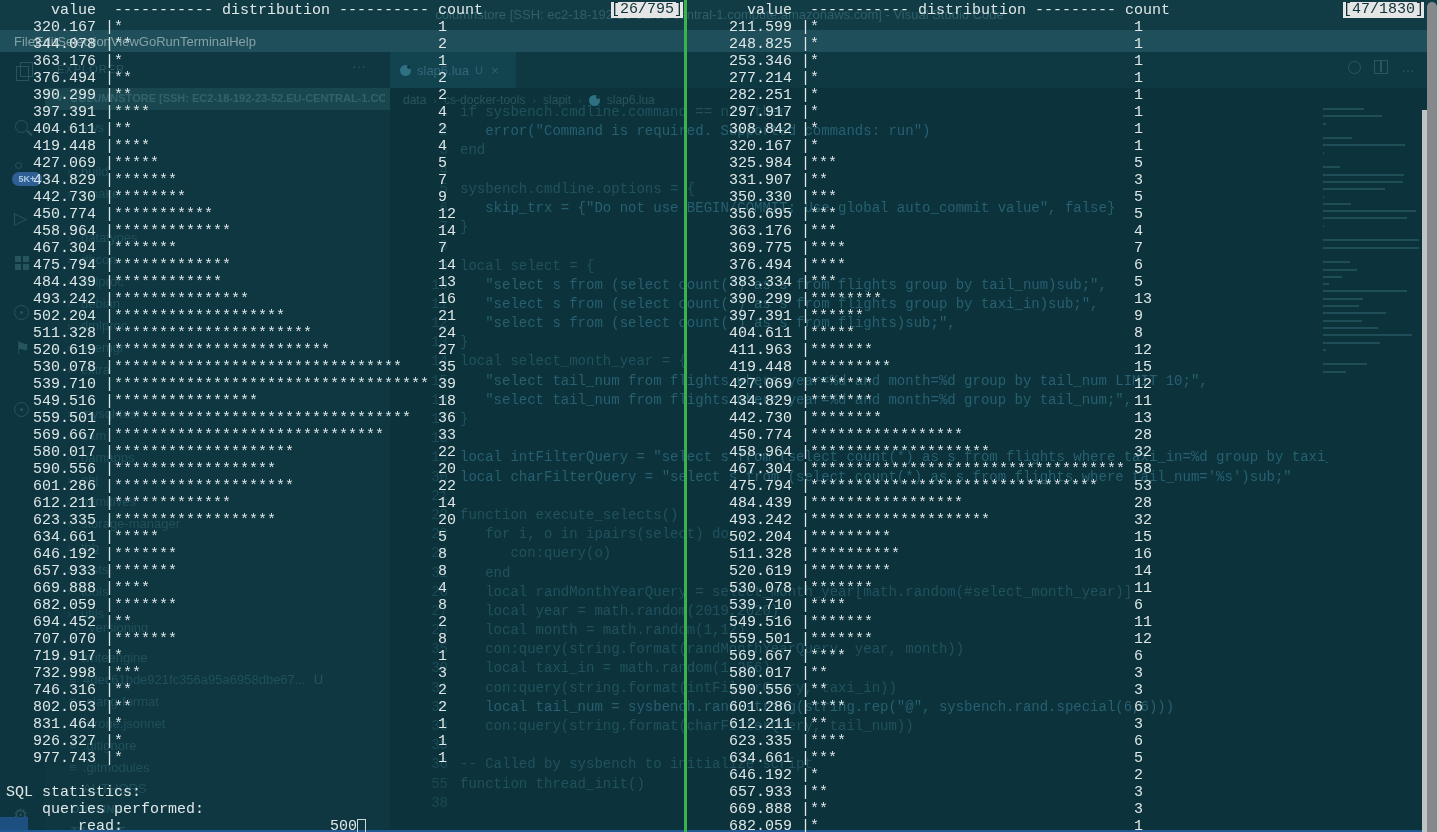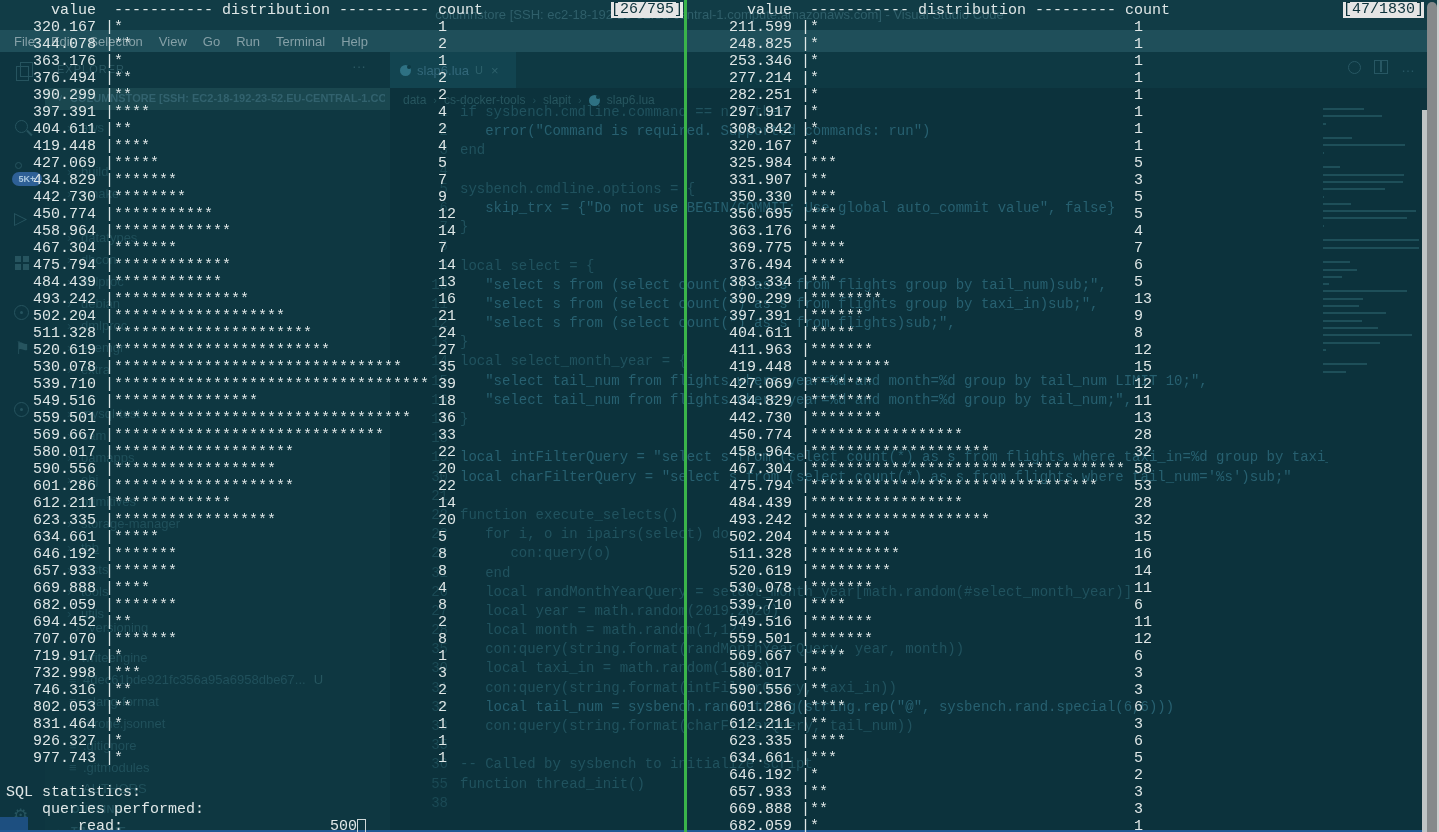--- a/index.html
+++ b/index.html
@@ -3,21 +3,21 @@
 <meta charset="utf-8">
 <style>
   html,body{margin:0;padding:0;}
   body{width:1439px;height:832px;position:relative;overflow:hidden;
        background:#0b313a;font-family:"Liberation Sans",sans-serif;}
   .abs{position:absolute;}
   
   #vscode{position:absolute;inset:0;z-index:1;}
   .titlebar{left:0;top:0;width:1439px;height:30px;background:#113c46;}
   .title-text{width:100%;text-align:center;top:7px;font-size:13px;color:#2f5f6a;white-space:nowrap;}
-  .menubar{left:0;top:30px;width:1439px;height:22px;background:#1f4f5a;display:flex;align-items:center;gap:16px;padding-left:14px;box-sizing:border-box;}
+  .menubar{left:0;top:30px;width:1439px;height:22px;background:#1f4f5a;display:flex;align-items:center;gap:0;padding-left:14px;box-sizing:border-box;}
   .menu-item{font-size:13px;color:#85a0a7;white-space:nowrap;}
   .activitybar{left:0;top:52px;width:45px;height:780px;background:#0d3540;}
   .sidebar{left:45px;top:52px;width:345px;height:780px;background:#0e3741;}
   .explorer-title{left:57px;top:63px;font-size:11px;letter-spacing:1px;color:#2b5863;}
   .explorer-more{left:352px;top:58px;font-size:14px;color:#2b5863;}
   .section-row{left:45px;top:88px;width:345px;height:22px;background:#1a474f;}
   .section-text{left:70px;top:92px;font-size:11px;font-weight:bold;color:#32626e;white-space:nowrap;width:315px;overflow:hidden;}
   .section-chev{left:56px;top:92px;font-size:10px;color:#32626e;}
   .tree-item{left:45px;width:345px;height:20px;font-size:13px;color:#20505b;white-space:nowrap;overflow:hidden;}
   .tree-chev{display:inline-block;width:14px;color:#1d4b56;}

